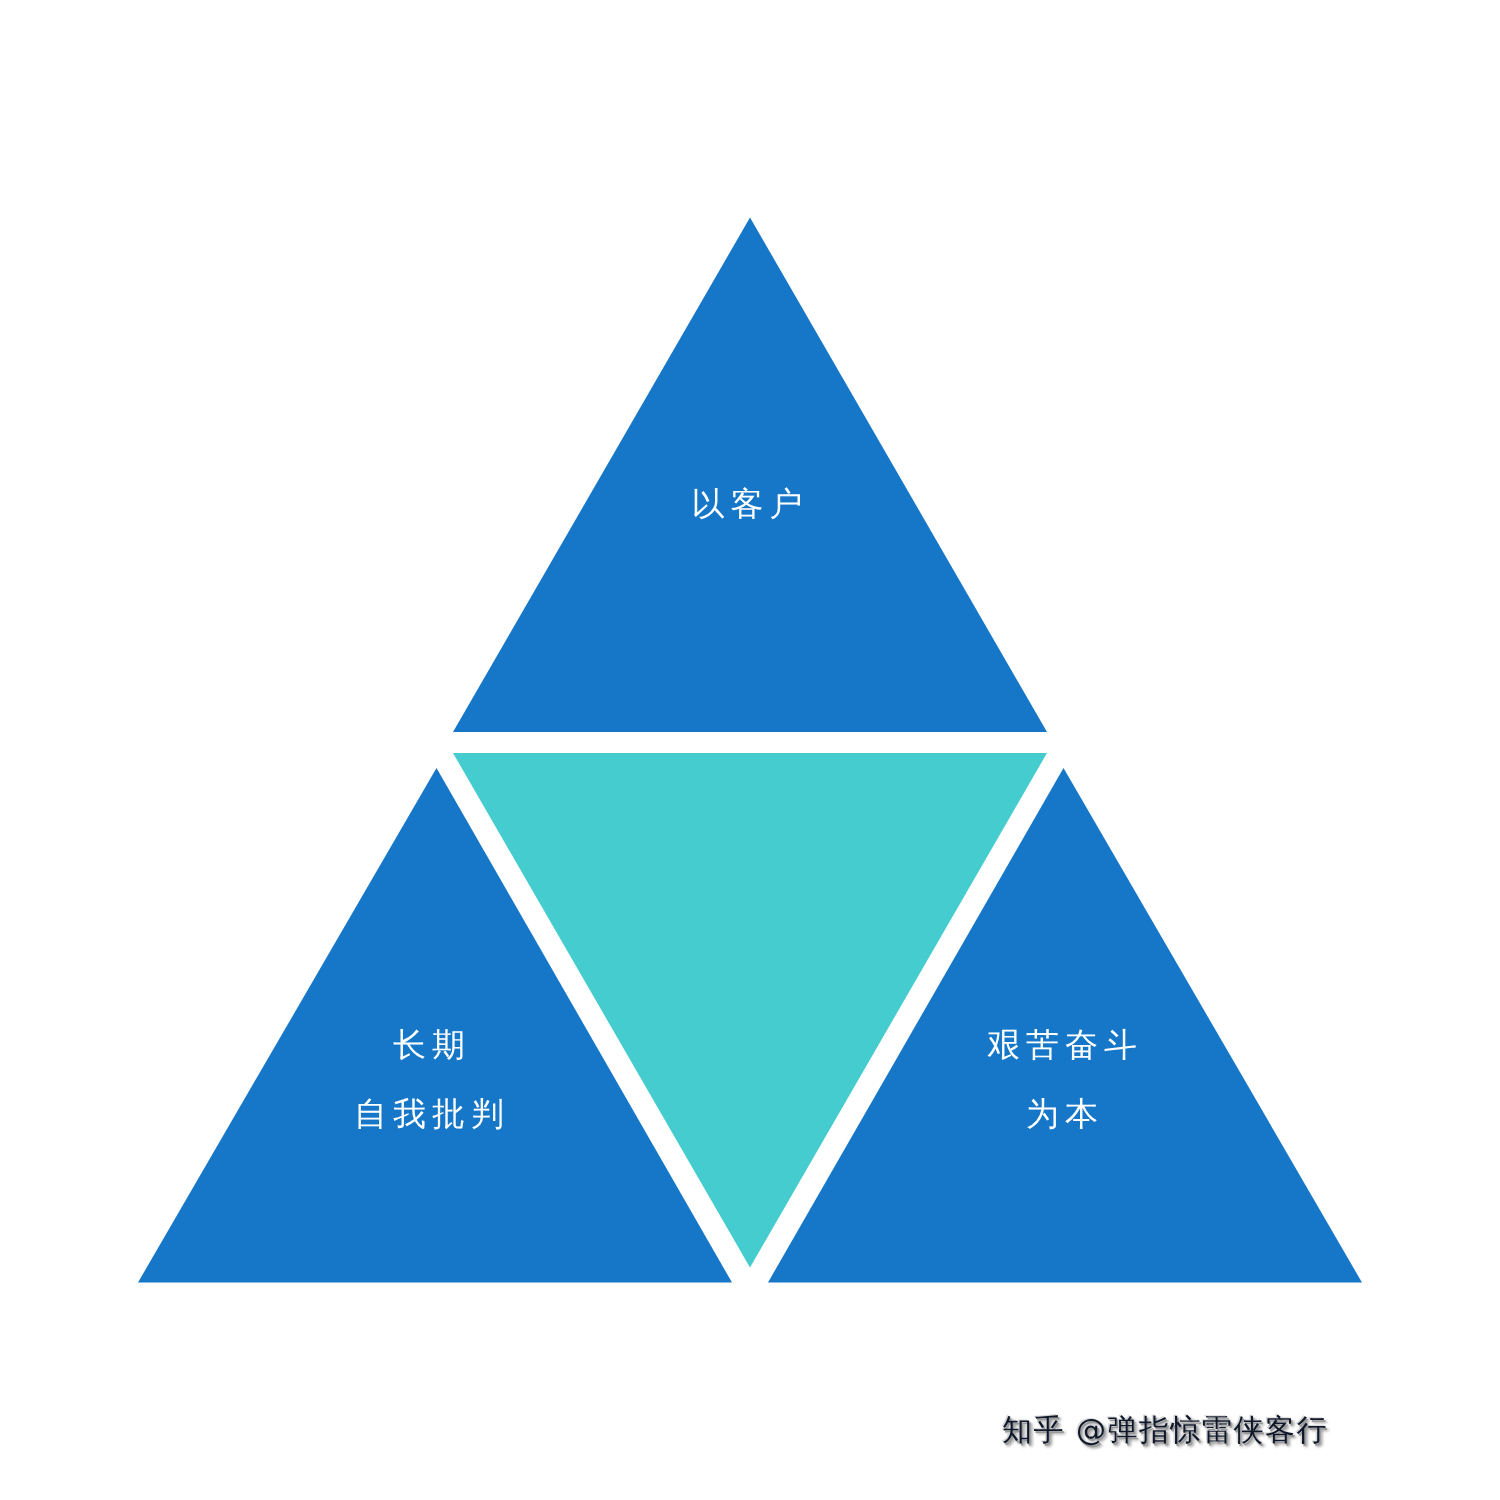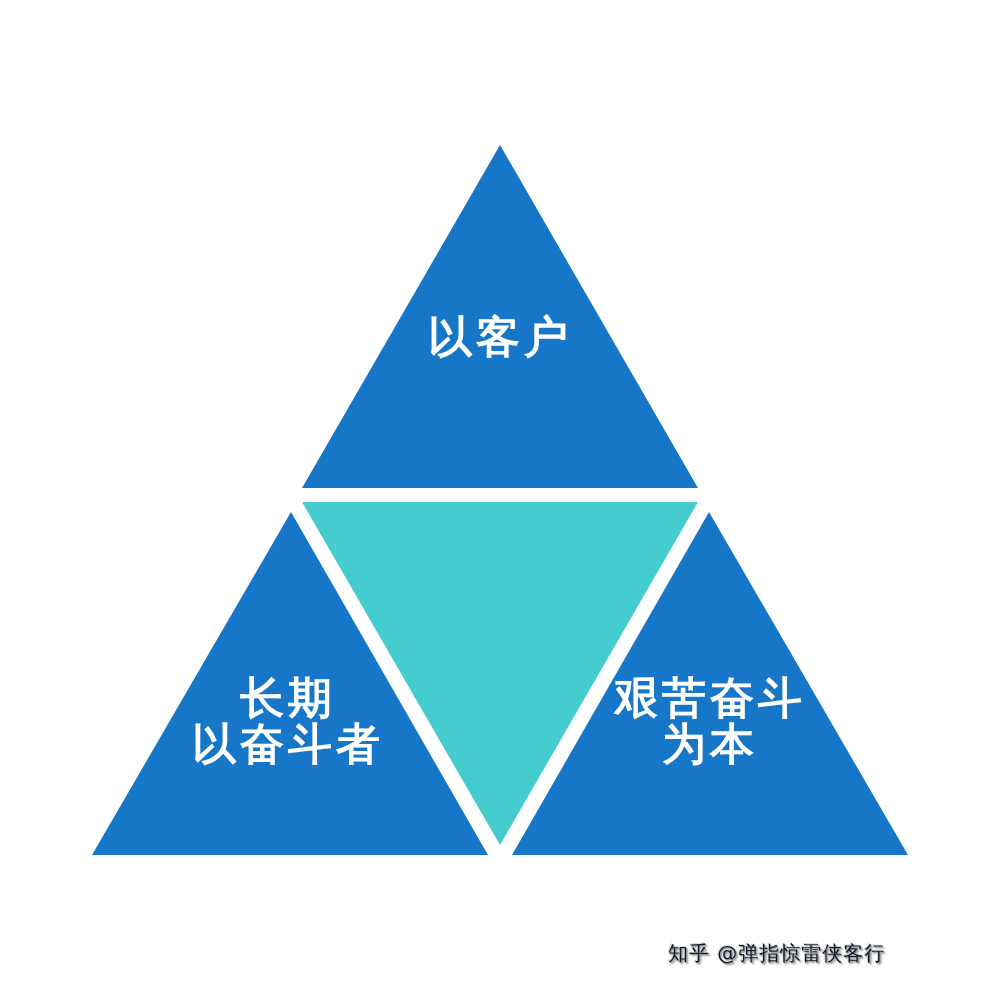--- a/index.html
+++ b/index.html
@@ -1,18 +1,18 @@
 <!DOCTYPE html>
 <html><head>
 <meta charset="utf-8">
 <style>
   html, body { margin:0; padding:0; background:#ffffff; }
   body { width:1000px; height:1000px; position:relative; overflow:hidden; font-family:"DejaVu Sans", sans-serif; }
   svg.diagram { position:absolute; left:0; top:0; }
-  .label { position:absolute; color:#ffffff; font-size:44px; font-weight:bold; text-align:center; line-height:46px; letter-spacing:4px; white-space:nowrap; transform:translateX(-50%); }
+  .label { position:absolute; color:#ffffff; font-size:22px; font-weight:normal; text-align:center; line-height:46px; letter-spacing:4px; white-space:nowrap; transform:translateX(-50%); }
   .watermark { position:absolute; left:668px; top:940px; font-size:20px; color:#0f172a; letter-spacing:1px;
     text-shadow: 1px 1px 0 #9a9a9a, -1px -1px 0 #d8d8d8, 2px 2px 2px #888; white-space:nowrap; }
 </style>
 </head>
 <body>
 
 <svg class="diagram" width="1000" height="1000" viewBox="0 0 1000 1000">
   <polygon points="500,145 698,488 302,488" fill="#1677c9"></polygon>
   <polygon points="302,502 698,502 500,845" fill="#45cccf"></polygon>
   <polygon points="291,512 488,855 92,855" fill="#1677c9"></polygon>
@@ -21,21 +21,21 @@
 
 <div class="label" style="left:500px; top:314px;">
   <div>以客户</div>
 </div>
 
 <div class="label" style="left:500px; top:545px;">
 </div>
 
 <div class="label" style="left:288px; top:675px;text-align:center;">
   <div>长期</div>
-  <div>以奋斗者</div>
+  <div>自我批判</div>
 </div>
 
 <div class="label" style="left:710px; top:675px;">
   <div>艰苦奋斗</div>
   <div>为本</div>
 </div>
 
 <div class="watermark">知乎 @弹指惊雷侠客行</div>
 
 </body></html>

